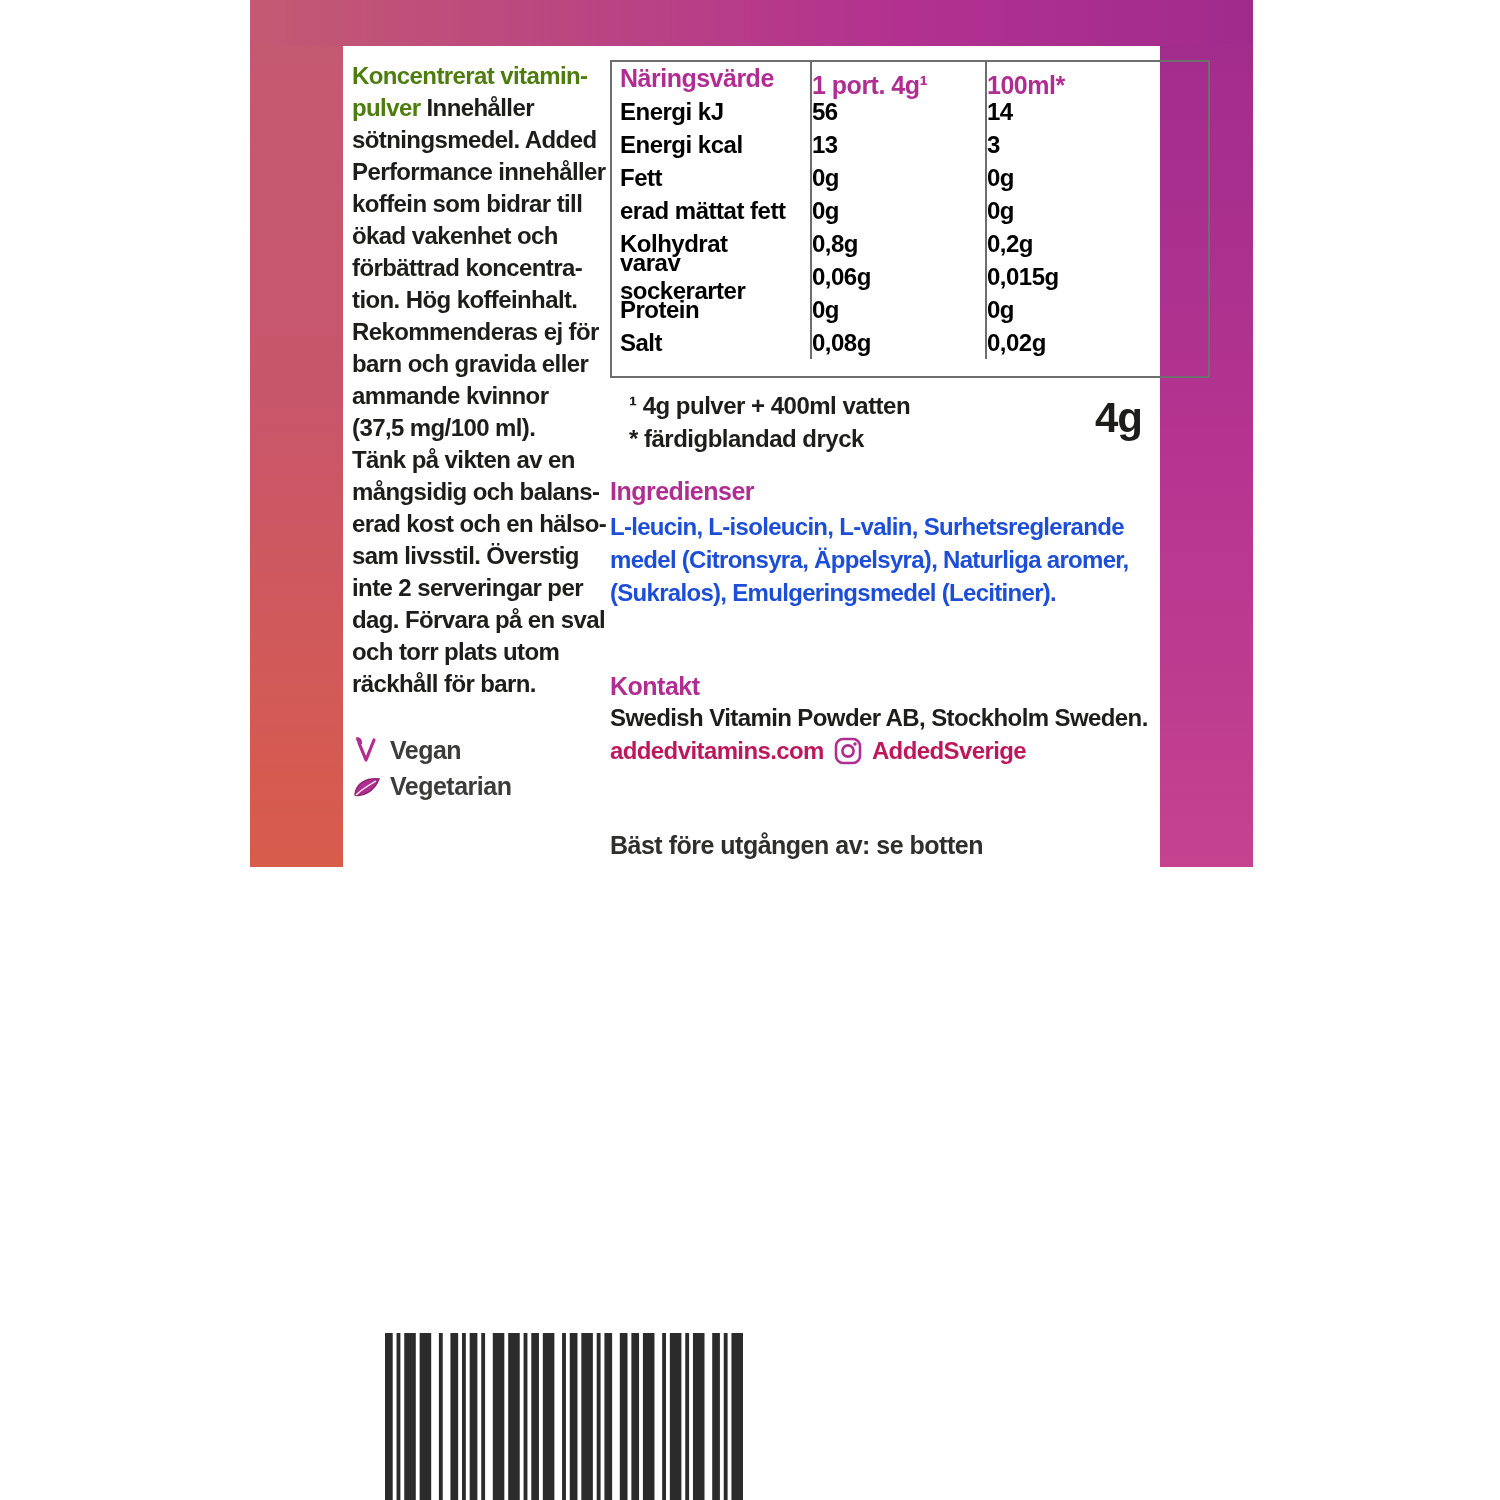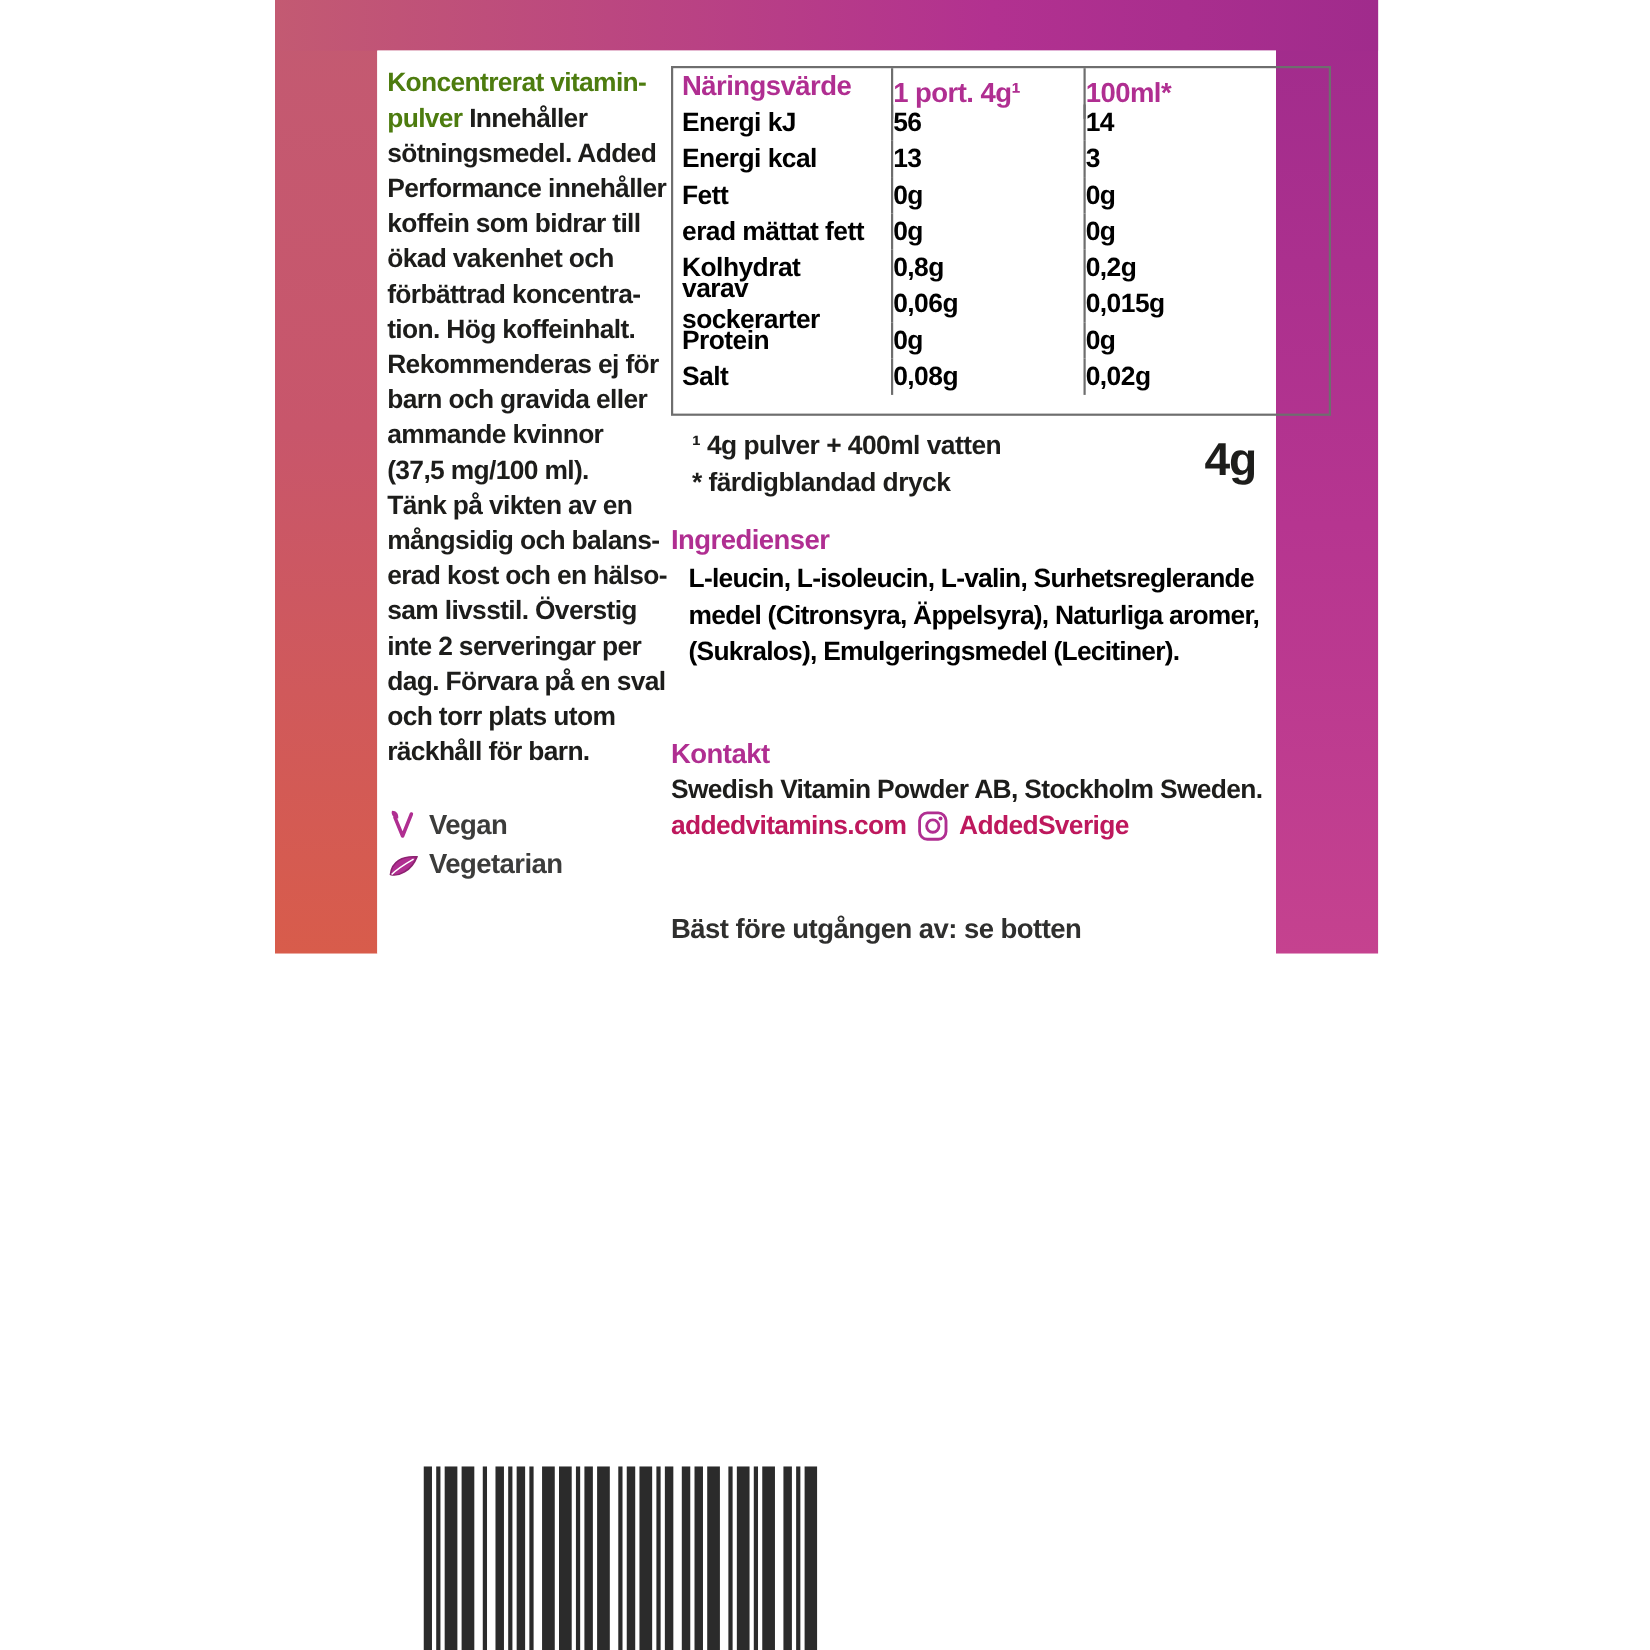--- a/index.html
+++ b/index.html
@@ -48,22 +48,22 @@
   .c2,.c3{border-left:2px solid #6e6e6e;padding-left:0;align-self:stretch;}
 
   
   .footnote{position:absolute;left:267px;font-size:24px;font-weight:bold;
     color:#1d1d1b;letter-spacing:-0.5px;white-space:pre;margin-left:19px;}
   .weight{position:absolute;right:18px;top:348px;font-size:42px;font-weight:bold;
     color:#1d1d1b;letter-spacing:-1px;}
   .sec-heading{position:absolute;left:267px;font-size:25px;font-weight:bold;
     color:#b02e91;letter-spacing:-0.5px;}
   .ing-lines{position:absolute;left:267px;top:464px;}
-  .ing-line{font-size:24px;font-weight:bold;color:#000000;line-height:33px;
-    letter-spacing:-0.7px;white-space:pre;margin-left:16px;}
+  .ing-line{font-size:24px;font-weight:bold;color:#1d4ed8;line-height:33px;
+    letter-spacing:-0.7px;white-space:pre;}
   .contact-line{position:absolute;left:267px;font-size:24px;font-weight:bold;
     color:#1d1d1b;letter-spacing:-0.6px;white-space:pre;}
   .contact-row{position:absolute;left:267px;top:690px;display:flex;align-items:center;
     font-size:24px;font-weight:bold;color:#be185d;letter-spacing:-0.6px;}
   .contact-row svg{width:30px;height:30px;margin:0 9px;}
   .best-before{position:absolute;left:267px;top:785px;font-size:25px;font-weight:bold;
     color:#2f2f2e;letter-spacing:-0.5px;}
 
   
   .barcode{position:absolute;left:385px;top:1333px;width:358px;height:167px;}

